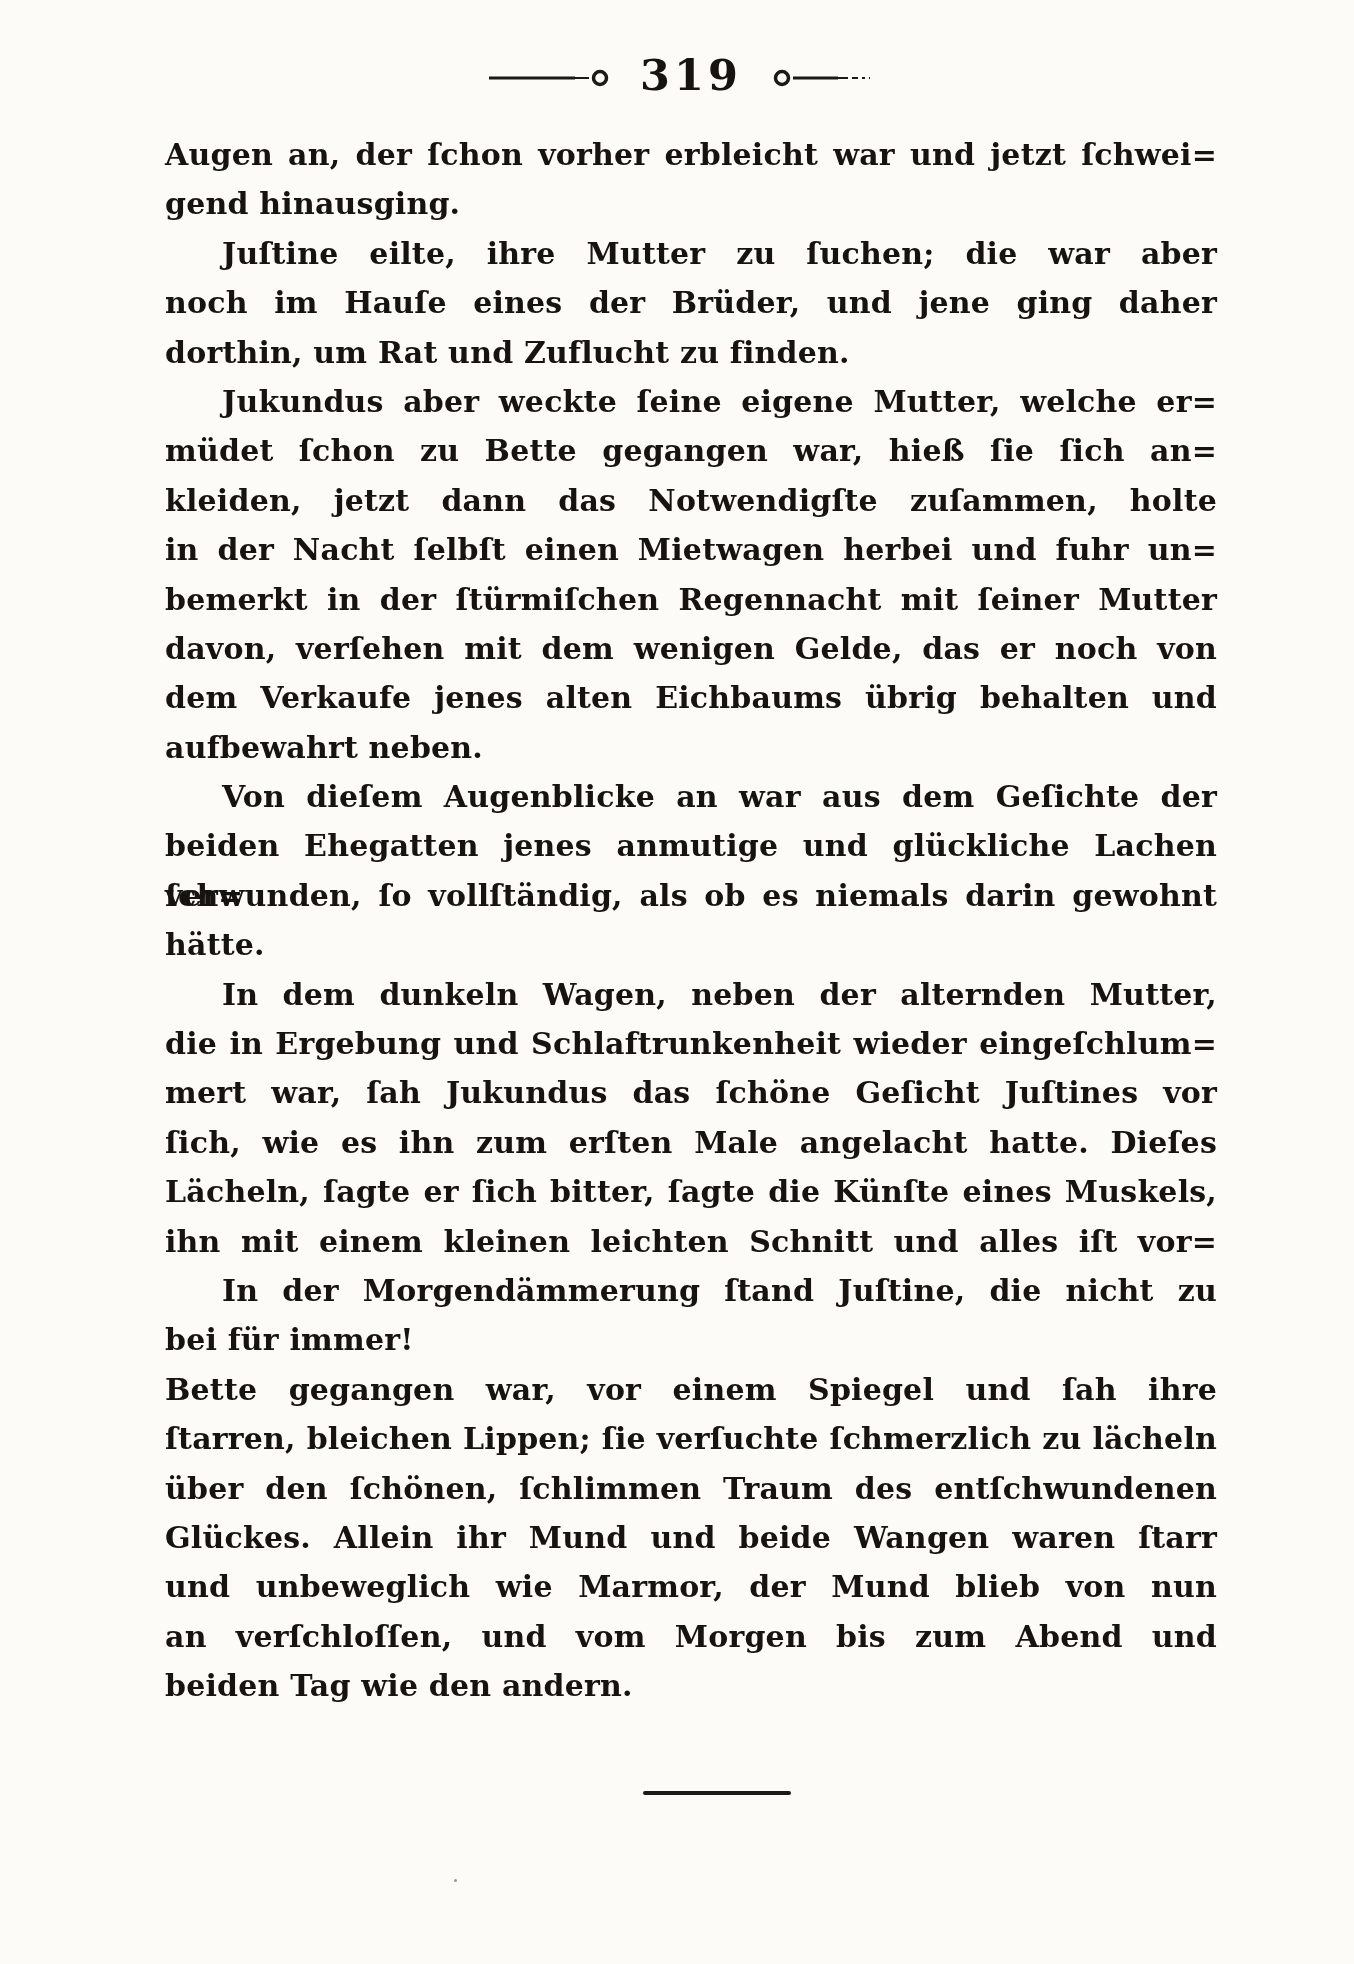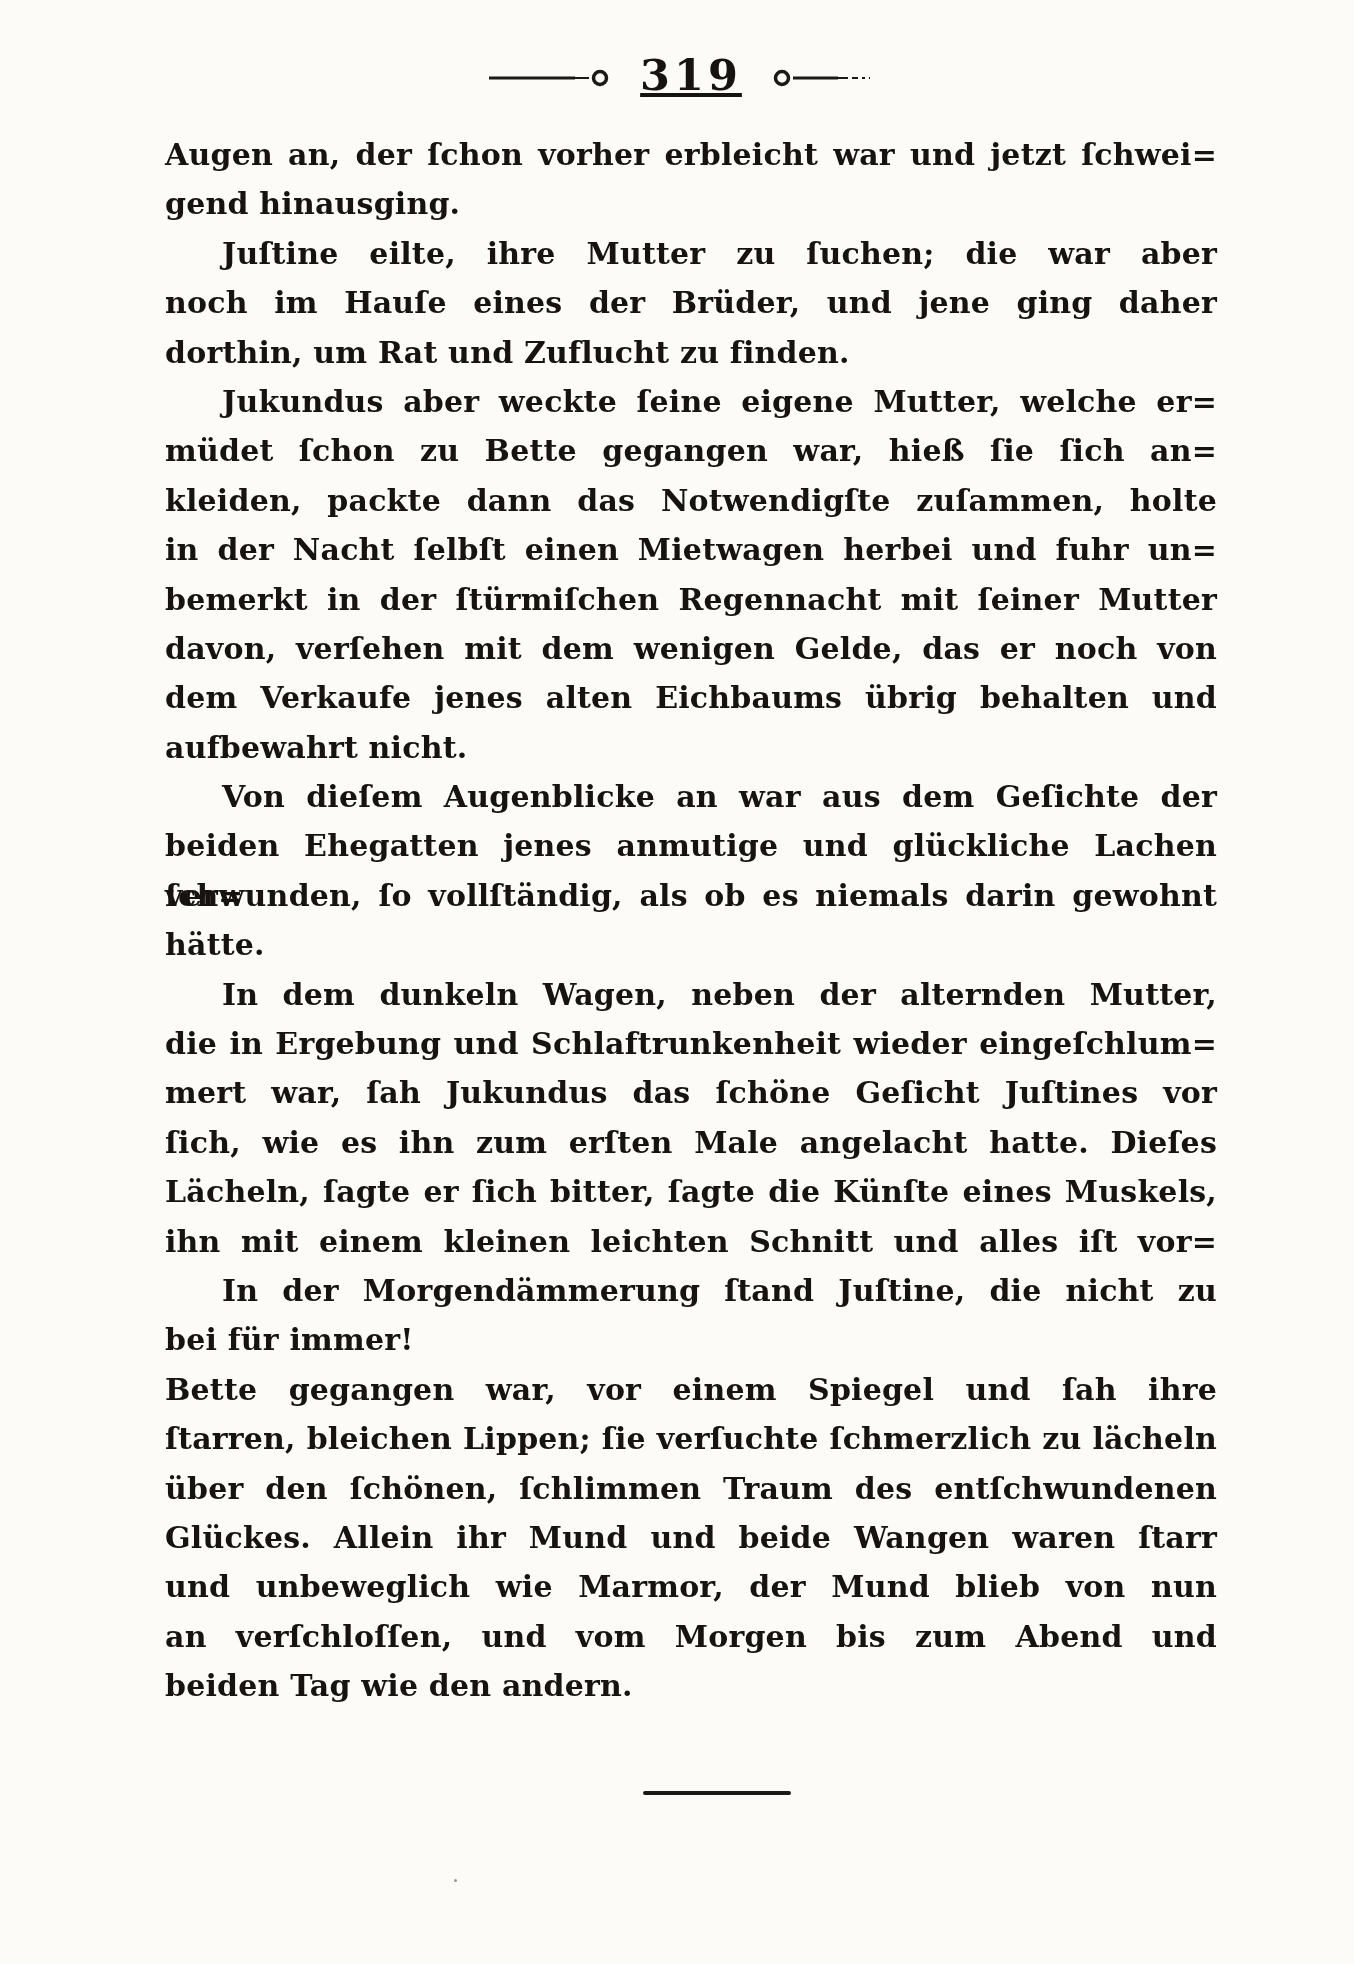--- a/index.html
+++ b/index.html
@@ -15,21 +15,20 @@
   }
   .page-header {
     position: absolute;
     top: 56px;
     left: 165px;
     width: 1052px;
     display: flex;
     align-items: center;
     justify-content: center;
     gap: 28px;
-    text-decoration: underline;
   }
   .page-number {
     font-size: 43px;
     font-weight: bold;
     letter-spacing: 4px;
     line-height: 1;
     transform: translateY(-2px);
   }
   .ornament { display: inline-block; height: 20px; }
   .text-block {
@@ -95,26 +94,26 @@
   </header>
 
   <main class="text-block" id="textblock">
       <div class="line">Augen an, der ſchon vorher erbleicht war und jetzt ſchwei=</div>
       <div class="line para-end">gend hinausging.</div>
       <div class="line indent">Juſtine eilte, ihre Mutter zu ſuchen; die war aber</div>
       <div class="line">noch im Hauſe eines der Brüder, und jene ging daher</div>
       <div class="line para-end">dorthin, um Rat und Zuflucht zu finden.</div>
       <div class="line indent">Jukundus aber weckte ſeine eigene Mutter, welche er=</div>
       <div class="line">müdet ſchon zu Bette gegangen war, hieß ſie ſich an=</div>
-      <div class="line">kleiden, packte dann das Notwendigſte zuſammen, holte</div>
+      <div class="line">kleiden, jetzt dann das Notwendigſte zuſammen, holte</div>
       <div class="line">in der Nacht ſelbſt einen Mietwagen herbei und fuhr un=</div>
       <div class="line">bemerkt in der ſtürmiſchen Regennacht mit ſeiner Mutter</div>
       <div class="line">davon, verſehen mit dem wenigen Gelde, das er noch von</div>
       <div class="line">dem Verkaufe jenes alten Eichbaums übrig behalten und</div>
-      <div class="line para-end">aufbewahrt nicht.</div>
+      <div class="line para-end">aufbewahrt neben.</div>
       <div class="line indent">Von dieſem Augenblicke an war aus dem Geſichte der</div>
       <div class="line">beiden Ehegatten jenes anmutige und glückliche Lachen ver=</div>
       <div class="line">ſchwunden, ſo vollſtändig, als ob es niemals darin gewohnt</div>
       <div class="line para-end">hätte.</div>
       <div class="line indent">In dem dunkeln Wagen, neben der alternden Mutter,</div>
       <div class="line">die in Ergebung und Schlaftrunkenheit wieder eingeſchlum=</div>
       <div class="line">mert war, ſah Jukundus das ſchöne Geſicht Juſtines vor</div>
       <div class="line">ſich, wie es ihn zum erſten Male angelacht hatte. Dieſes</div>
       <div class="line">Lächeln, ſagte er ſich bitter, ſagte die Künſte eines Muskels,</div>
       <div class="line">ihn mit einem kleinen leichten Schnitt und alles iſt vor=</div>

